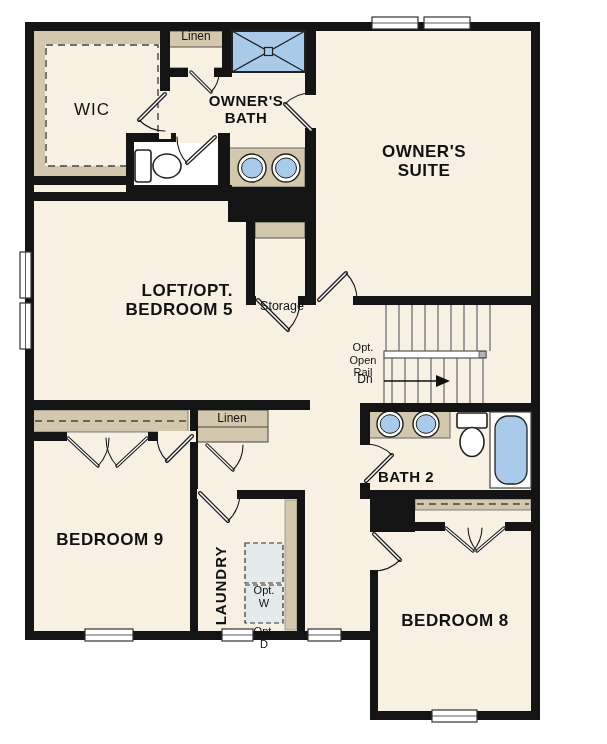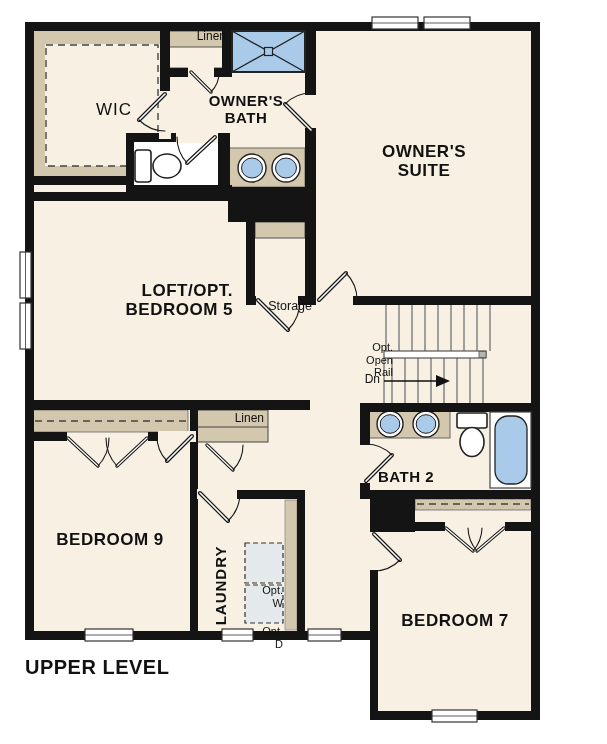--- a/index.html
+++ b/index.html
@@ -1,21 +1,21 @@
 <!DOCTYPE html>
 <html><head>
 <meta charset="utf-8">
 <style>
   html,body{margin:0;padding:0;background:#ffffff;}
   #stage{position:relative;width:607px;height:744px;background:#ffffff;overflow:hidden;
          font-family:"Liberation Sans", sans-serif;color:#111;}
   #planSvg{position:absolute;left:0;top:0;}
   .lbl{position:absolute;white-space:pre-line;text-align:center;line-height:1.12;color:#111;}
   .bold{font-weight:700;letter-spacing:.5px;}
-  .reg{font-weight:400;text-align:right;}
+  .reg{font-weight:400;}
   .lbl.rot{transform:rotate(-90deg);transform-origin:center center;letter-spacing:1px;}
   .t20{font-size:20px;} .t17{font-size:17px;} .t15{font-size:15px;}
   .t14{font-size:17px;letter-spacing:1px;} .t125{font-size:12.5px;margin-top:40px;} .t12{font-size:12px;}
   .t11{font-size:11px;line-height:1.15;margin-top:34px;}
 </style>
 </head>
 <body>
 
 <div id="stage">
 
@@ -307,16 +307,15 @@
 Rail</div>
 <div class="lbl reg t12" style="left:350px;top:373px;width:30px;">Dn</div>
 <div class="lbl bold t15" style="left:356px;top:469px;width:100px;">BATH 2</div>
 <div class="lbl bold t17" style="left:30px;top:530px;width:160px;">BEDROOM 9</div>
 <div class="lbl reg t12" style="left:200px;top:412px;width:64px;">Linen</div>
 <div class="lbl bold t15 rot" style="left:161px;top:577px;width:120px;">LAUNDRY</div>
 <div class="lbl reg t11" style="left:245px;top:550px;width:38px;">Opt.
 W</div>
 <div class="lbl reg t11" style="left:245px;top:591px;width:38px;">Opt.
 D</div>
-<div class="lbl bold t17" style="left:375px;top:611px;width:160px;">BEDROOM 7</div>
-<div class="lbl bold t20" style="left:25px;top:656px;width:210px;text-align:left;">UPPER LEVEL</div>
+<div class="lbl bold t17" style="left:375px;top:611px;width:160px;">BEDROOM 8</div>
 
 </div>
 
 </body></html>

